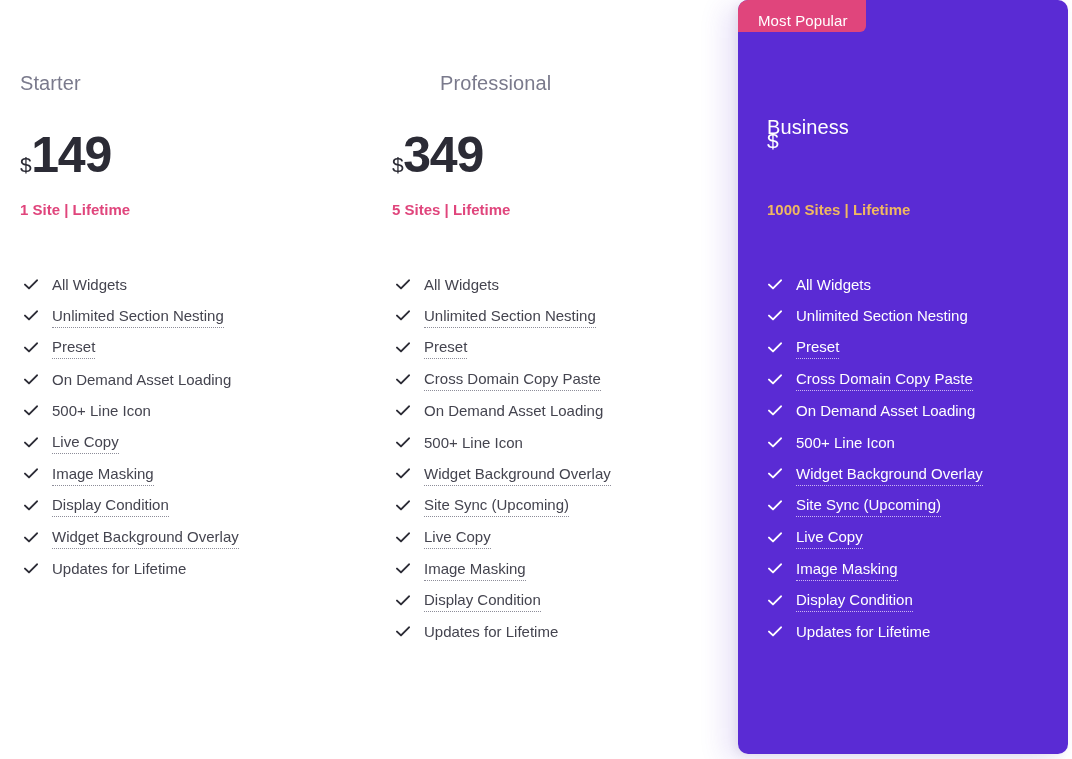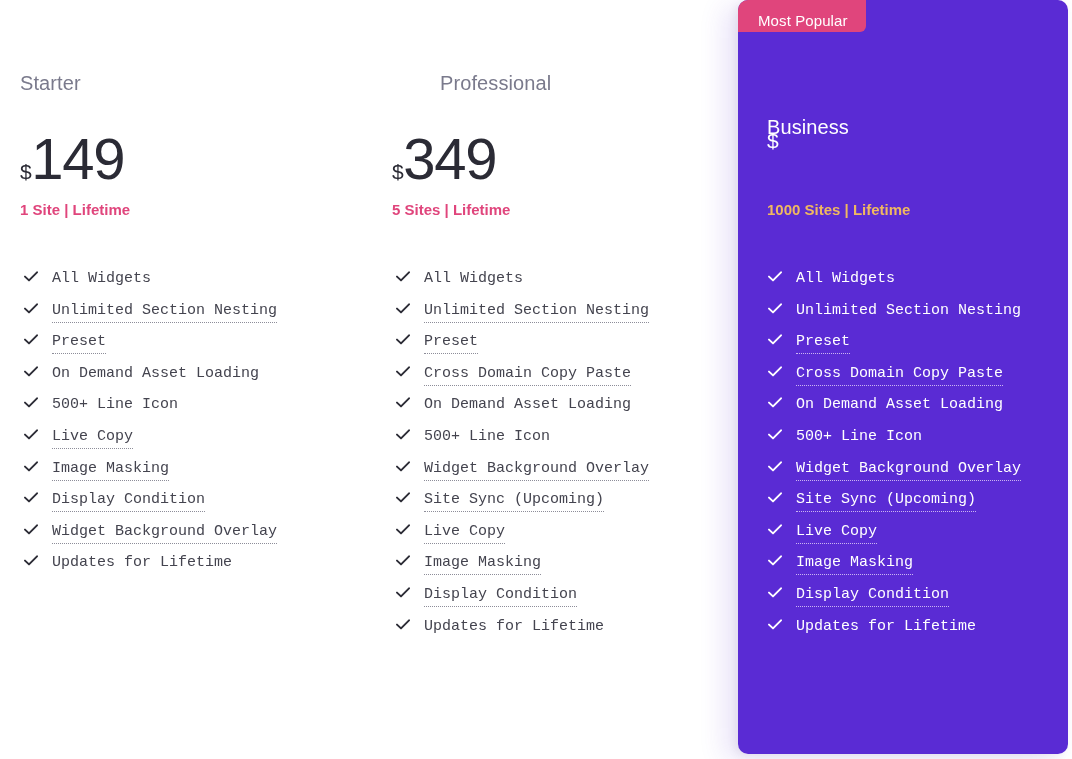--- a/index.html
+++ b/index.html
@@ -51,43 +51,42 @@
     white-space: nowrap;
     display: flex;
     align-items: baseline;
   }
   .plan-price .currency {
     font-size: 21px;
     font-weight: 400;
     letter-spacing: -0.5px;
   }
   .plan-price .amount {
-    font-size: 58px;
-    font-weight: 400;
+    font-size: 50px;
+    font-weight: 700;
     letter-spacing: -1.2px;
   }
 
   .plan-sub {
     font-size: 15px;
     font-weight: 700;
     color: #e0457c;
     line-height: 1;
     white-space: nowrap;
   }
 
   
   .feature-list {
     list-style: none;
   }
 
   .feature-row {
     display: flex;
-    align-items: flex-start;
+    align-items: center;
     height: 31.6px;
-    font-family: Liberation Mono, monospace;
   }
 
   .check-icon {
     flex: 0 0 auto;
     width: 14px;
     height: 16px;
     margin-right: 14px;
     position: relative;
     top: 1px;
     color: #2b2b35;

